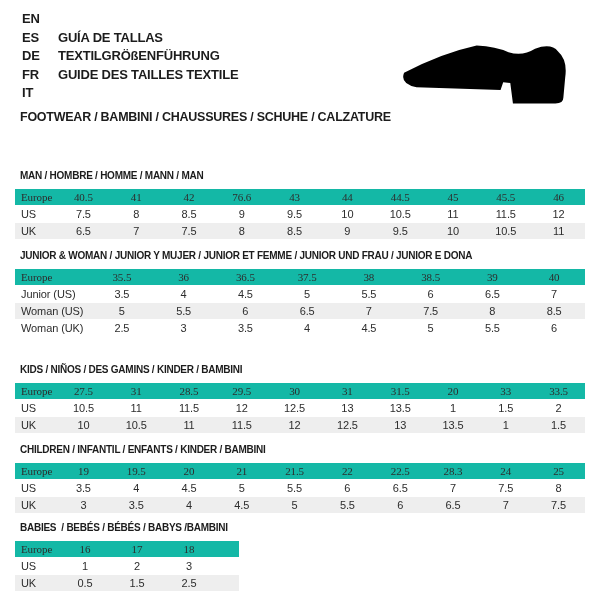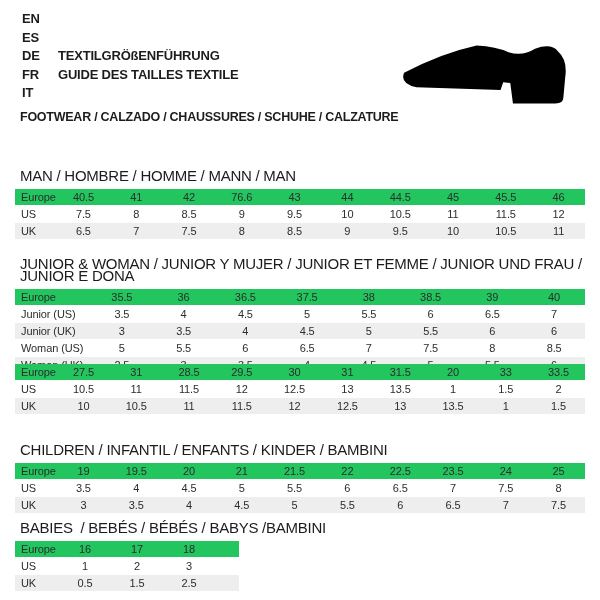--- a/index.html
+++ b/index.html
@@ -25,61 +25,62 @@
 
   
   .footwear-title {
     position: absolute; left: 20px; top: 110px;
     font-size: 12.5px; font-weight: 700; letter-spacing: -0.25px; white-space: pre;
   }
 
   
   .size-section { position: absolute; left: 15px; }
   .sec-0 { top: 170px; }
-  .sec-1 { top: 258px; }
+  .sec-1 { top: 250px; }
   .sec-2 { top: 364px; }
   .sec-3 { top: 444px; }
   .sec-4 { top: 522px; }
   .size-section h3 {
     margin: 0 0 7px 5px;
-    font-size: 15px; font-weight: 400; letter-spacing: -0.25px;
+    font-size: 10px; font-weight: 700; letter-spacing: -0.25px;
     line-height: 12px; white-space: pre-wrap;
   }
 
   
   table.size-table {
     border-collapse: collapse;
     table-layout: fixed;
     width: 570px;
     font-size: 11px;
     color: #2d2d2d;
     letter-spacing: -0.1px;
   }
   table.size-table.small { width: 224px; }
   table.size-table td {
     height: 16px; line-height: 16px;
     padding: 0; text-align: center;
     border-bottom: 1px solid #ffffff;
     overflow: hidden; white-space: nowrap;
   }
   table.size-table td.lbl { text-align: left; padding-left: 6px; }
-  table.size-table tr:first-child td { background: #22c55e; }
+  table.size-table tr:first-child td { background: #14b8a6; font-family: Liberation Serif, serif; }
   table.size-table tr:not(:first-child):nth-child(odd) td { background: #eeeeee; }
 </style>
 </head>
 <body>
 
 <div class="page">
 
   <div class="langs">
     <div class="lang-row">
       <span class="lang-code">EN</span>
     </div>
     <div class="lang-row">
       <span class="lang-code">ES</span>
+      <span class="lang-label">GUÍA DE TALLAS</span>
     </div>
     <div class="lang-row">
       <span class="lang-code">DE</span>
       <span class="lang-label">TEXTILGRÖßENFÜHRUNG</span>
     </div>
     <div class="lang-row">
       <span class="lang-code">FR</span>
       <span class="lang-label">GUIDE DES TAILLES TEXTILE</span>
     </div>
     <div class="lang-row">
@@ -101,21 +102,21 @@
         L 131 86
         L 128 62
         L 120 61
         L 117 70
         L 22 67
         Q 3 63 8 50
         Z"></path>
     </svg>
   </div>
 
-  <div class="footwear-title">FOOTWEAR / CALZADO / CHAUSSURES / SCHUHE / CALZATURE</div>
+  <div class="footwear-title">FOOTWEAR / BAMBINI / CHAUSSURES / SCHUHE / CALZATURE</div>
 
   <section class="size-section sec-0">
     <h3>MAN / HOMBRE / HOMME / MANN / MAN</h3>
     <table class="size-table">
         <colgroup>
           <col style="width: 42px;">
           <col>
           <col>
           <col>
           <col>
@@ -201,31 +202,20 @@
             <td>3.5</td>
             <td>4</td>
             <td>4.5</td>
             <td>5</td>
             <td>5.5</td>
             <td>6</td>
             <td>6.5</td>
             <td>7</td>
           </tr>
           <tr>
-            <td class="lbl">Junior (UK)</td>
-            <td>3</td>
-            <td>3.5</td>
-            <td>4</td>
-            <td>4.5</td>
-            <td>5</td>
-            <td>5.5</td>
-            <td>6</td>
-            <td>6</td>
-          </tr>
-          <tr>
             <td class="lbl">Woman (US)</td>
             <td>5</td>
             <td>5.5</td>
             <td>6</td>
             <td>6.5</td>
             <td>7</td>
             <td>7.5</td>
             <td>8</td>
             <td>8.5</td>
           </tr>
@@ -238,20 +228,21 @@
             <td>4.5</td>
             <td>5</td>
             <td>5.5</td>
             <td>6</td>
           </tr>
         </tbody>
       </table>
   </section>
 
   <section class="size-section sec-2">
+    <h3>KIDS / NIÑOS / DES GAMINS / KINDER / BAMBINI</h3>
     <table class="size-table">
         <colgroup>
           <col style="width: 42px;">
           <col>
           <col>
           <col>
           <col>
           <col>
           <col>
           <col>
@@ -322,21 +313,21 @@
         <tbody>
           <tr>
             <td class="lbl">Europe</td>
             <td>19</td>
             <td>19.5</td>
             <td>20</td>
             <td>21</td>
             <td>21.5</td>
             <td>22</td>
             <td>22.5</td>
-            <td>23.5</td>
+            <td>28.3</td>
             <td>24</td>
             <td>25</td>
           </tr>
           <tr>
             <td class="lbl">US</td>
             <td>3.5</td>
             <td>4</td>
             <td>4.5</td>
             <td>5</td>
             <td>5.5</td>

